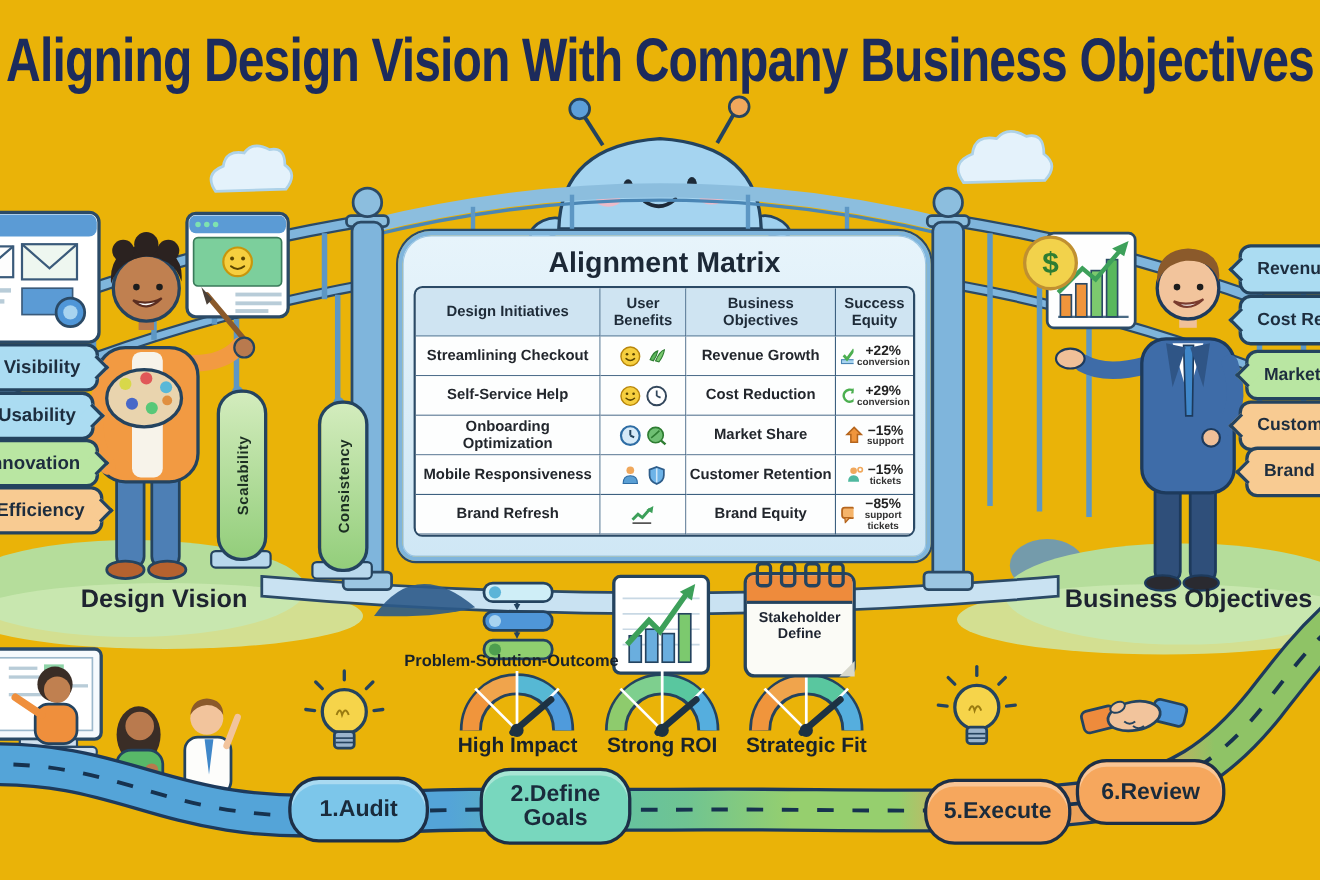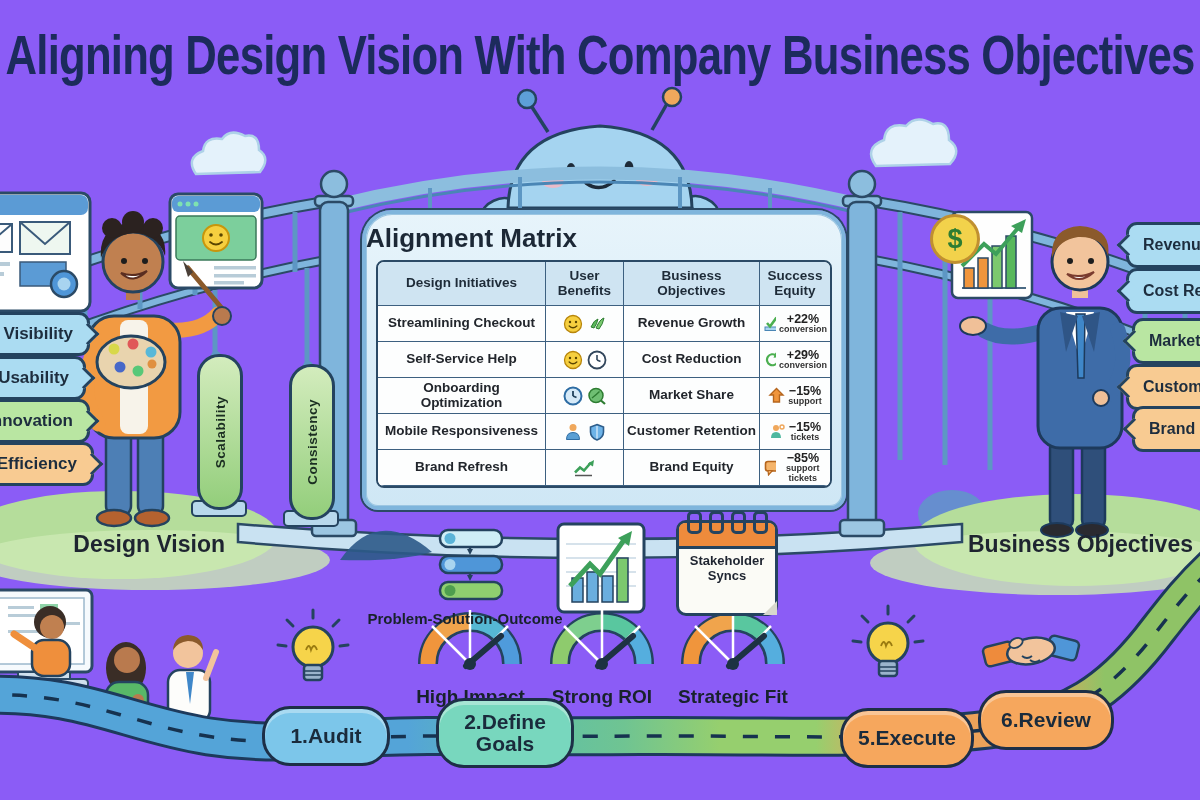--- a/index.html
+++ b/index.html
@@ -1,24 +1,24 @@
 <!DOCTYPE html>
 <html><head>
 <meta charset="utf-8">
 <style>
   html,body{margin:0;padding:0;background:#dfe9f0;font-family:"Liberation Sans",sans-serif;}
-  .stage{position:relative;width:1200px;height:800px;overflow:hidden;background:#8b5cf6;}
+  .stage{position:relative;width:1200px;height:800px;overflow:hidden;background:#eab308;}
   svg.layer{position:absolute;inset:0;width:1200px;height:800px;pointer-events:none;}
   .title{position:absolute;top:22px;left:50%;transform:translateX(-50%) scaleX(.78);transform-origin:center;
     white-space:nowrap;font-weight:bold;font-size:56px;color:#1c2b5c;letter-spacing:-1px;z-index:6;}
   
   .panel{position:absolute;left:362px;top:210px;width:476px;height:292px;z-index:15;
     background:linear-gradient(#e7f4fb,#cfe7f5);border:4px solid #7fb5dc;box-shadow:0 0 0 2px #2b4a66, inset 0 0 0 1px #9cc6e2;
     border-radius:30px 30px 16px 16px;}
-  .matrix-title{margin:9px 0 6px;text-align:left;font-size:26px;font-weight:bold;color:#1c2836;}
+  .matrix-title{margin:9px 0 6px;text-align:center;font-size:26px;font-weight:bold;color:#1c2836;}
   .matrix{display:grid;grid-template-columns:168px 78px 136px 70px;grid-auto-rows:36px;grid-template-rows:44px;
     margin:0 auto;width:452px;border:2px solid #2b4a66;border-radius:8px;overflow:hidden;background:#fdfefe;}
   .cell{border-right:1px solid #3d6080;border-bottom:1px solid #3d6080;display:flex;align-items:center;justify-content:center;
     text-align:center;padding:1px 3px;box-sizing:border-box;}
   .cell:nth-child(4n){border-right:none;}
   .th{background:#cfe4f2;font-weight:bold;font-size:13.5px;color:#1e2b38;line-height:1.08;}
   .td{font-weight:bold;font-size:13.5px;color:#22262c;background:#fdfefe;line-height:1.05;}
   .icons{gap:4px;}
   .metric{gap:3px;flex-direction:row;}
   .mv{font-size:12.5px;font-weight:bold;color:#222;line-height:1;}
@@ -31,21 +31,21 @@
   
   .bubble{position:absolute;height:38px;border:3px solid #24435f;border-radius:11px;display:flex;align-items:center;
     font-weight:bold;font-size:17px;color:#1d2d3e;z-index:30;white-space:nowrap;}
   .bubble.l{justify-content:flex-end;padding-right:14px;width:132px;}
   .bubble.l::after{content:'';position:absolute;right:-9px;top:50%;width:13px;height:13px;background:inherit;
     transform:translateY(-50%) rotate(45deg);border-top:3px solid #24435f;border-right:3px solid #24435f;}
   .bubble.r{justify-content:flex-start;padding-left:14px;width:150px;font-size:16px;height:40px;}
   .bubble.r::after{content:'';position:absolute;left:-9px;top:50%;width:13px;height:13px;background:inherit;
     transform:translateY(-50%) rotate(45deg);border-bottom:3px solid #24435f;border-left:3px solid #24435f;}
   .caption{position:absolute;font-weight:bold;font-size:23px;color:#1e2430;text-align:right;z-index:26;}
-  .small-label{position:absolute;font-weight:bold;color:#18222c;text-align:center;z-index:26;margin-top:18px;}
+  .small-label{position:absolute;font-weight:bold;color:#18222c;text-align:center;z-index:26;}
   
   .calendar{position:absolute;left:676px;top:520px;width:96px;height:90px;background:#fbfbf6;border:3px solid #24435f;
     border-radius:10px;z-index:25;}
   .calendar .hdr{height:23px;background:#ee8b3c;border-bottom:3px solid #24435f;border-radius:6px 6px 0 0;}
   .calendar .ring{position:absolute;top:-12px;width:9px;height:17px;border:3.5px solid #24435f;border-radius:5px;background:transparent;}
   .calendar .txt{margin-top:5px;text-align:center;font-weight:bold;font-size:13px;line-height:1.15;color:#1e2430;}
   .calendar::after{content:'';position:absolute;right:-2px;bottom:-2px;width:0;height:0;
     border-left:14px solid transparent;border-bottom:14px solid #d8d8cc;}
   
   .coin{position:absolute;left:930px;top:214px;width:44px;height:44px;border-radius:50%;background:#f2d24b;
@@ -574,20 +574,20 @@
   <div class="small-label" style="left:398px;top:668px;width:145px;font-size:19px;">High Impact</div>
   <div class="small-label" style="left:532px;top:668px;width:140px;font-size:19px;">Strong ROI</div>
   <div class="small-label" style="left:662px;top:668px;width:142px;font-size:19px;">Strategic Fit</div>
 
   <div class="calendar">
     <span class="ring" style="left:8px;"></span>
       <span class="ring" style="left:30px;"></span>
     <span class="ring" style="left:52px;"></span>
       <span class="ring" style="left:74px;"></span>
     <div class="hdr"></div>
-    <div class="txt">Stakeholder Syncs</div>
+    <div class="txt">Stakeholder Define</div>
   </div>
 
   <div class="coin">
       <span>$</span>
     </div>
 
 </div>
 
 </body></html>

